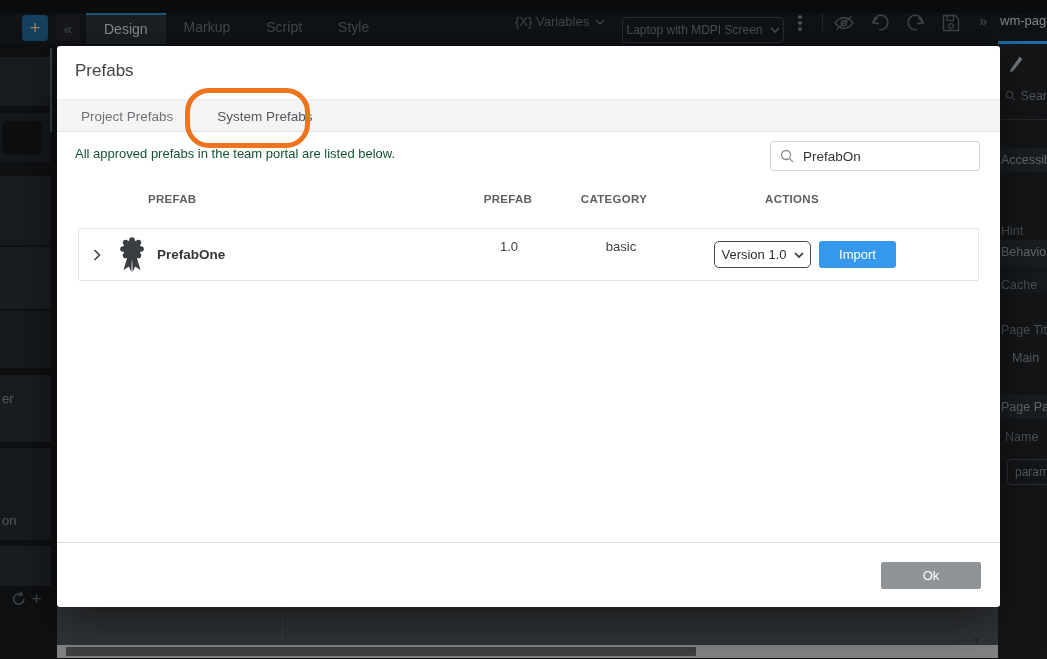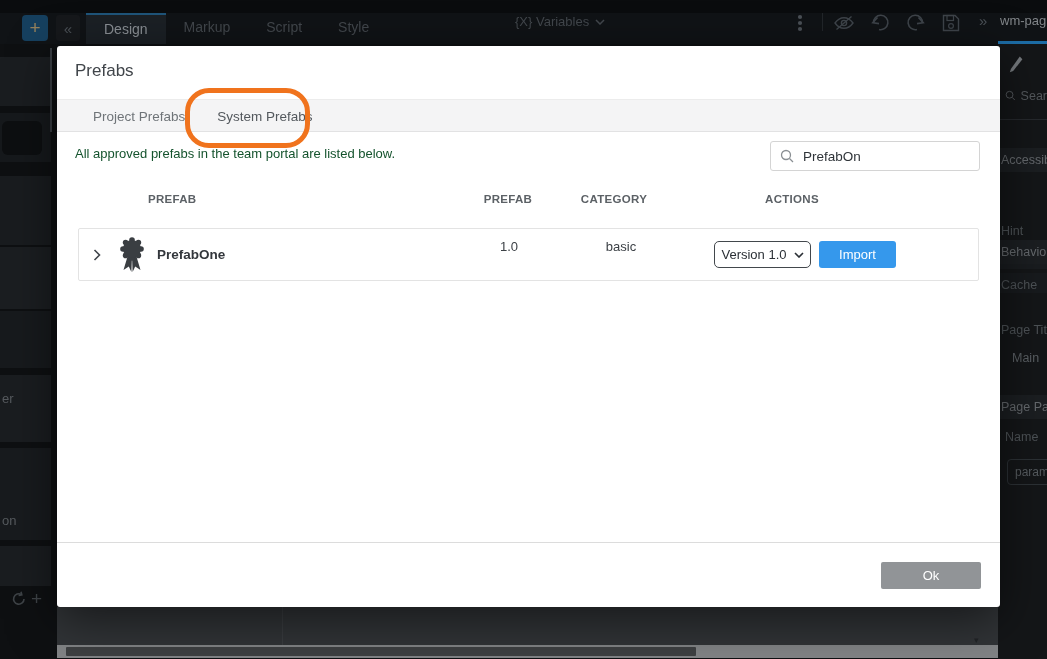--- a/index.html
+++ b/index.html
@@ -39,21 +39,21 @@
   .canvas{left:57px;top:607px;width:941px;height:38px;background:#313437;}
   .canvas-line{position:absolute;left:225px;top:0;width:1px;height:38px;background:#3a3d40;}
   .hscroll{left:57px;top:645px;width:941px;height:13px;background:#828486;}
   .hthumb{position:absolute;left:9px;top:2px;width:630px;height:9px;background:#3e4042;border-radius:1px;}
   .vscroll-arrow{left:974px;top:635px;color:#212427;font-size:9px;}
   
   .modal{left:57px;top:46px;width:943px;height:561px;background:#ffffff;border-radius:3px;
          box-shadow:0 12px 48px rgba(0,0,0,.55);}
   .m-title{position:absolute;left:18px;top:15px;font-size:17px;color:#40454a;}
   .m-tabbar{position:absolute;left:0;top:53px;width:943px;height:33px;background:#f4f4f5;
-            border-top:1px solid #ececec;border-bottom:1px solid #e2e2e3;display:flex;padding-left:20px;box-sizing:border-box;}
+            border-top:1px solid #ececec;border-bottom:1px solid #e2e2e3;display:flex;padding-left:8px;box-sizing:border-box;gap:12px;}
   .m-tab{height:33px;line-height:33px;padding:0 16px;color:#6f7478;font-size:13.5px;cursor:pointer;}
   .m-tab.sys{color:#53585d;}
   .m-tab.active{background:#ffffff;color:#3f9fe8;border-left:1px solid #e1e1e1;border-right:1px solid #e1e1e1;
                 border-top:2px solid #3f9fe8;height:32px;line-height:30px;}
   .ring{position:absolute;left:128px;top:42px;width:115px;height:50px;border:5px solid #f0731d;
         border-radius:24px;pointer-events:none;z-index:5;}
   .m-desc{position:absolute;left:18px;top:100px;color:#14532d;font-size:13px;}
   .m-search{position:absolute;left:713px;top:95px;width:210px;height:30px;border:1px solid #d4d4d4;border-radius:3px;
             box-sizing:border-box;display:flex;align-items:center;padding-left:9px;gap:7px;color:#8a8f93;}
   .m-search input{border:none;outline:none;flex:1;font-size:13.5px;color:#2f3439;font-family:inherit;background:transparent;min-width:0;}
@@ -84,20 +84,26 @@
       <div class="mode-tab">Markup</div>
       <div class="mode-tab">Script</div>
       <div class="mode-tab">Style</div>
     </div>
     <div class="abs vars">
       <span>{X} Variables</span>
       <svg width="10" height="6" viewBox="0 0 10 6">
           <path d="M1 1l4 4 4-4" fill="none" stroke="#42474c" stroke-width="1.5"></path>
         </svg>
     </div>
+    <div class="abs device">
+      <span>Laptop with MDPI Screen</span>
+      <svg width="10" height="6" viewBox="0 0 10 6">
+          <path d="M1 1l4 4 4-4" fill="none" stroke="#4a5056" stroke-width="1.5"></path>
+        </svg>
+    </div>
     <div class="abs" style="left:797px;top:14px;">
       <svg width="6" height="18" viewBox="0 0 6 18" class="ico">
           <circle cx="3" cy="3" r="2.1" fill="#4a5056"></circle>
           <circle cx="3" cy="9" r="2.1" fill="#4a5056"></circle>
           <circle cx="3" cy="15" r="2.1" fill="#4a5056"></circle>
         </svg>
     </div>
     <div class="abs tb-divider"></div>
     <div class="abs" style="left:833px;top:15px;">
       <svg width="22" height="16" viewBox="0 0 22 16" class="ico">

